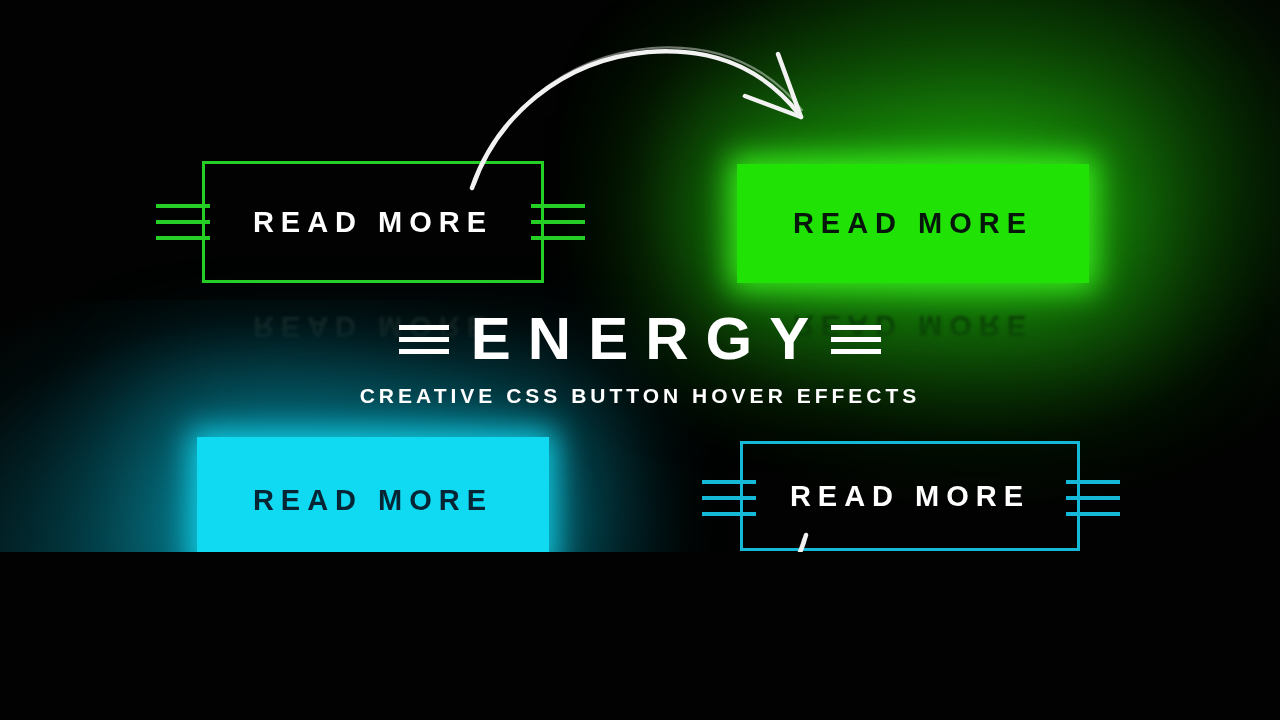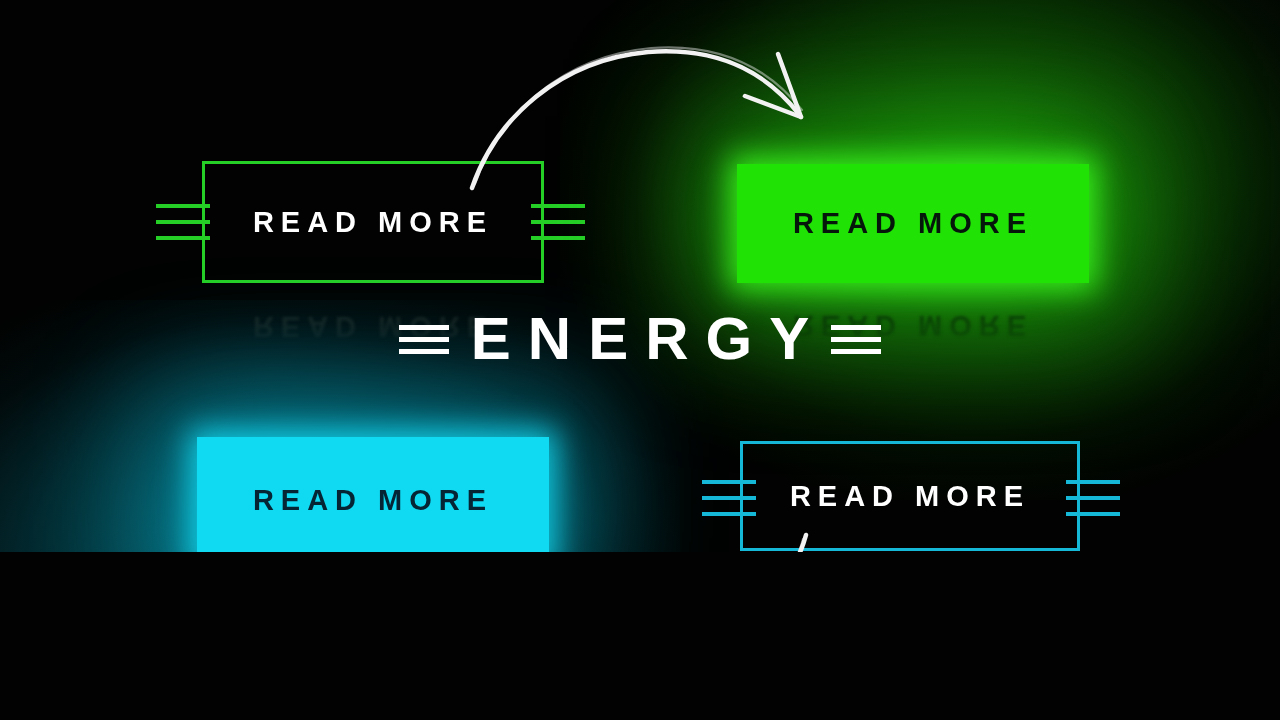--- a/index.html
+++ b/index.html
@@ -157,20 +157,21 @@
           <span></span>
           <span></span>
         </div>
       <h1 class="title">ENERGY</h1>
       <div class="tri-lines title-lines">
           <span></span>
           <span></span>
           <span></span>
         </div>
     </div>
+    <div class="subtitle">CREATIVE CSS BUTTON HOVER EFFECTS</div>
   </div>
 
   <svg class="arrows" viewBox="0 0 1280 720">
     <g>
       <path class="arrow-ghost" d="M472,188 C496,118 560,60 648,52 C728,46 772,80 799,114" transform="translate(3,-4)"></path>
       <path class="arrow-path" d="M472,188 C496,118 560,60 648,52 C728,46 772,80 799,114"></path>
       <path class="arrow-path" d="M801,117 L745,96"></path>
       <path class="arrow-path" d="M801,117 L778,54"></path>
     </g>
     <g>

